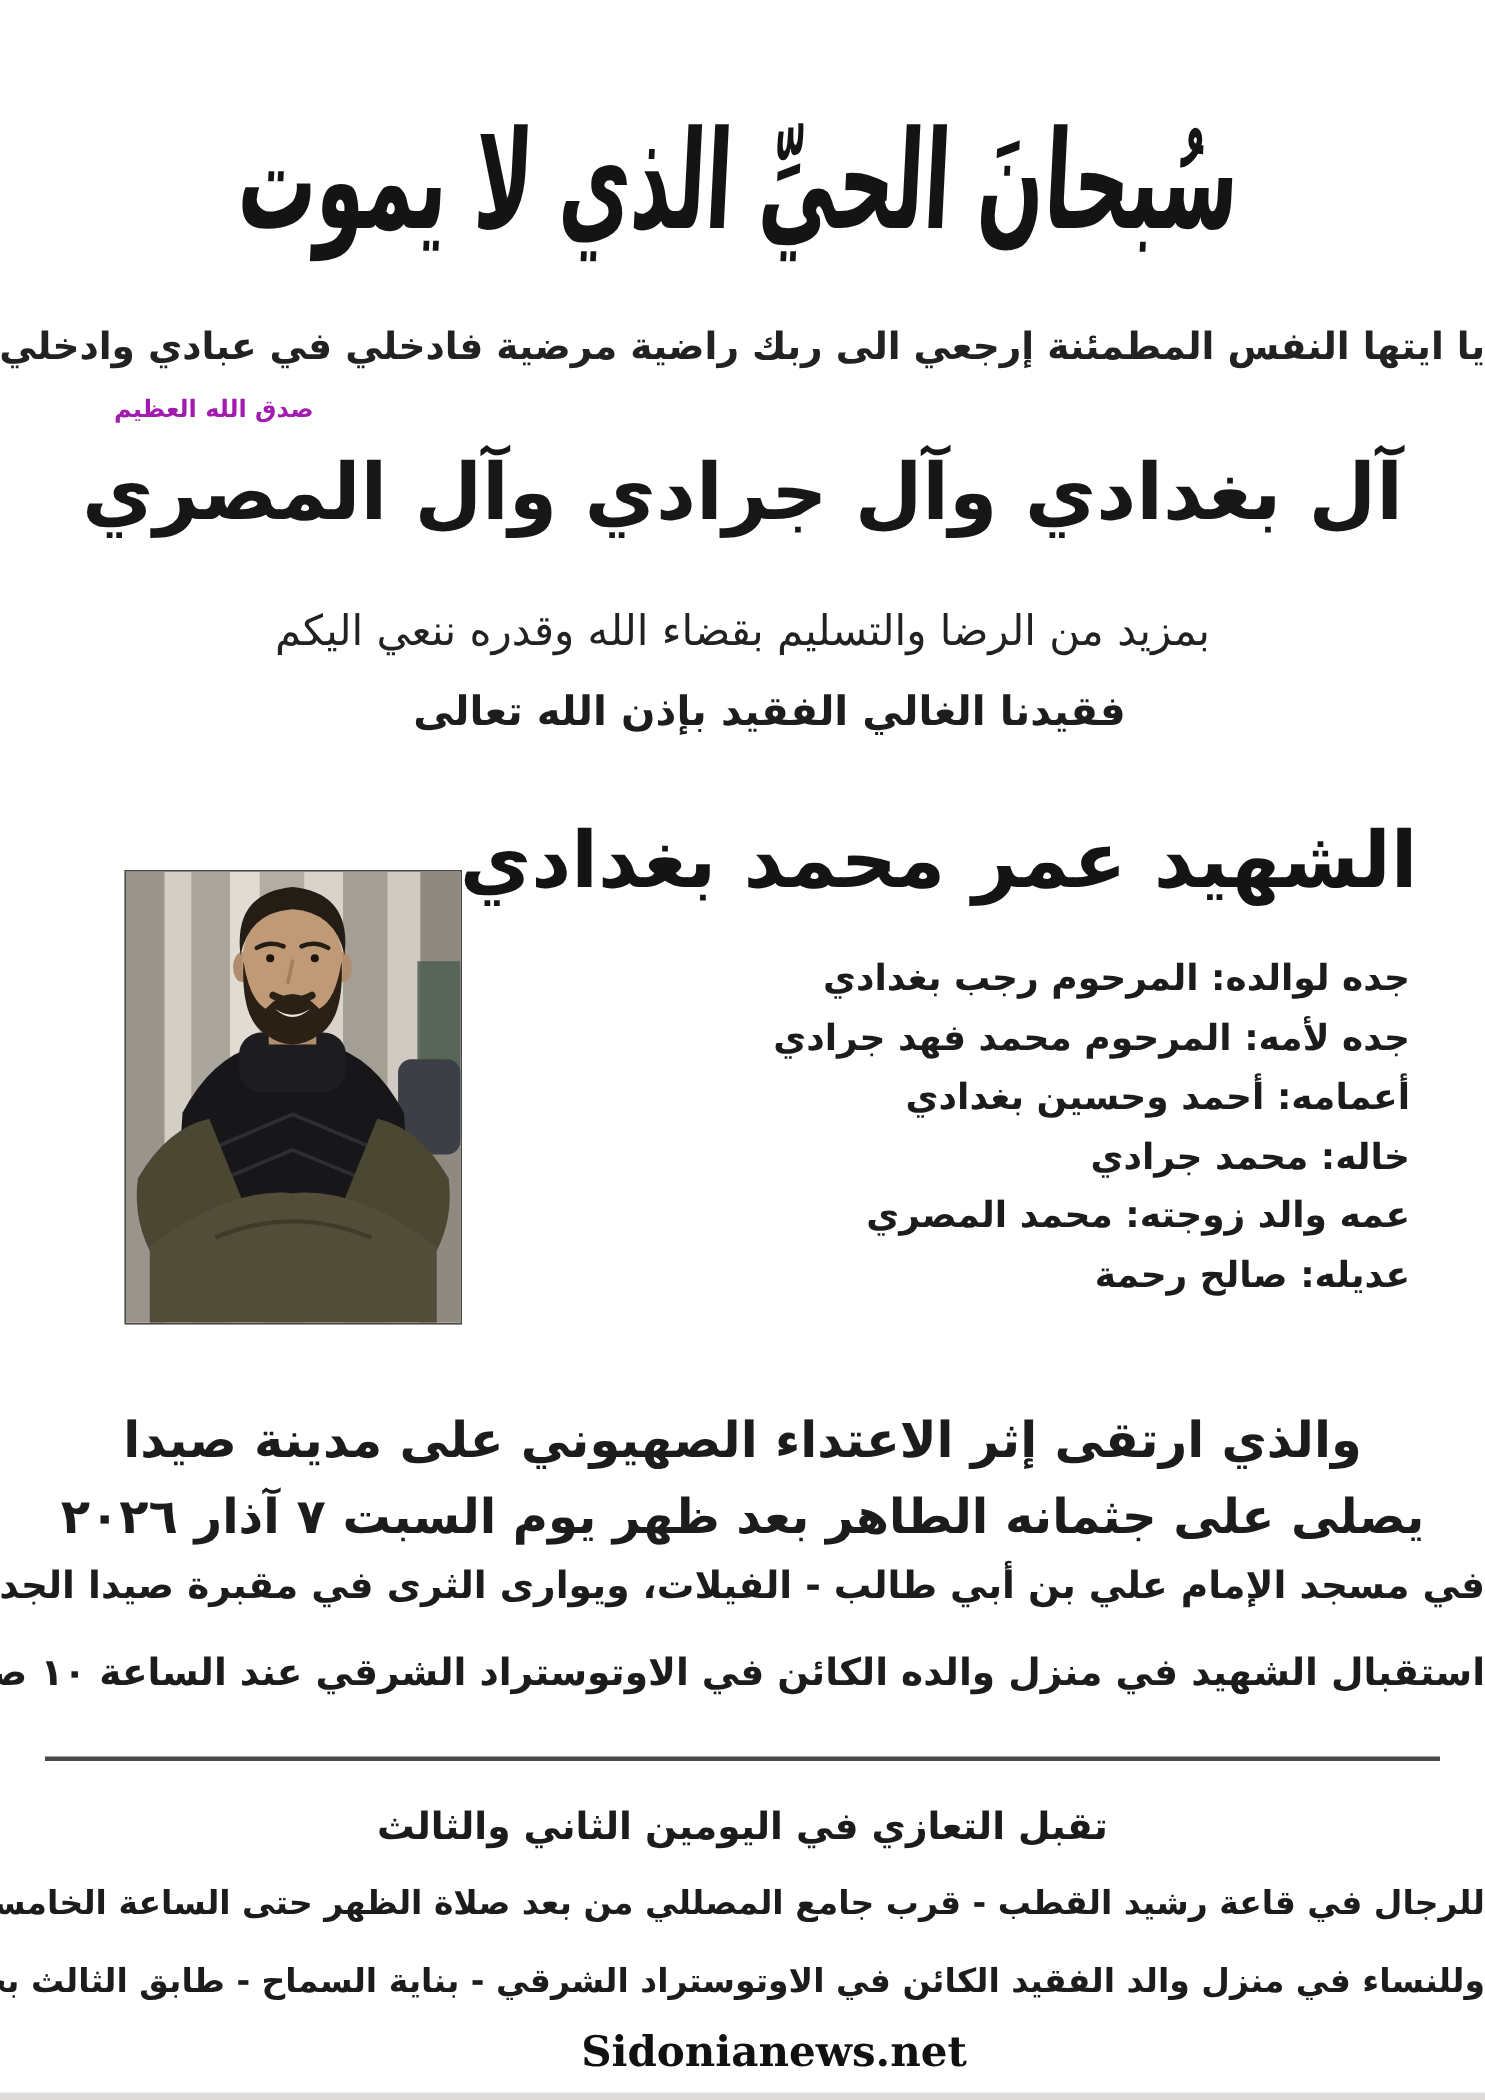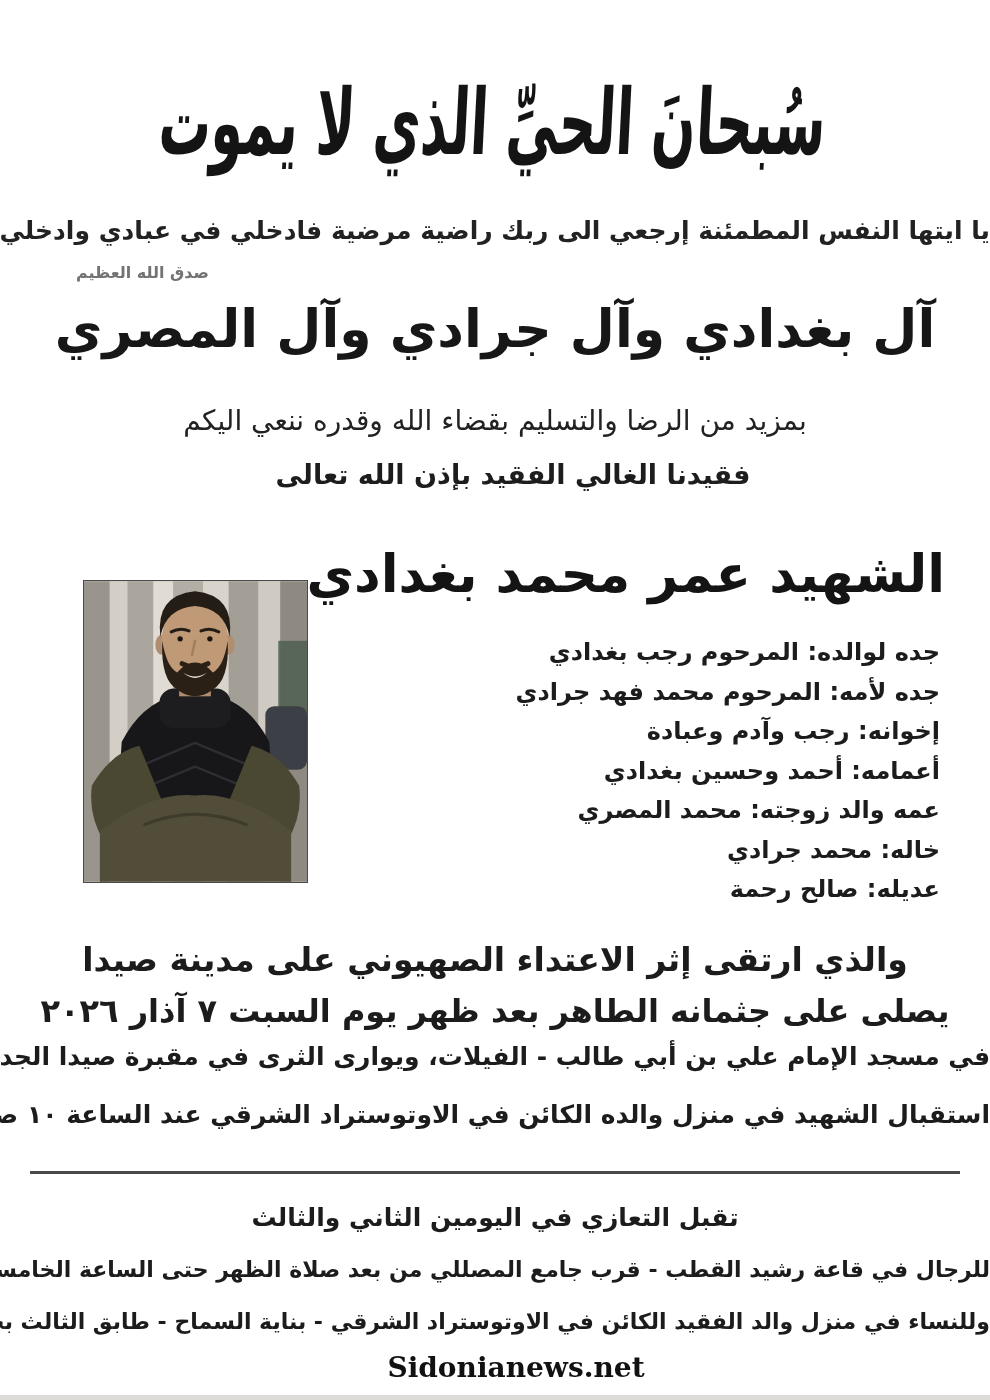--- a/index.html
+++ b/index.html
@@ -18,21 +18,21 @@
 
   .calligraphy{
     top:70px;left:0;right:0;text-align:center;
     font-size:52px;font-weight:bold;color:#141414;
     transform:scaleY(1.75) skewX(-5deg);
     transform-origin:center top;
     letter-spacing:-1px;
     white-space:nowrap;
   }
   .verse{top:216px;font-size:25px;font-weight:bold;color:#222;}
-  .sadaqa{top:263px;left:76px;font-size:16px;font-weight:bold;color:#737373;direction:rtl;}
+  .sadaqa{top:263px;left:76px;font-size:16px;font-weight:bold;color:#a21caf;direction:rtl;}
   .families{top:299px;font-size:52px;font-weight:bold;color:#171717;letter-spacing:0px;}
   .intro1{top:404px;font-size:28px;font-weight:normal;color:#222;}
   .intro2{top:459px;font-size:27px;font-weight:bold;color:#1d1d1d;margin-left:36px;}
   .deceased-name{top:544px;right:45px;font-size:52px;font-weight:bold;color:#141414;white-space:nowrap;}
 
   .photo{
     top:580px;left:83px;width:225px;height:303px;
     border:1px solid #4a4a4a;box-sizing:border-box;background:#c6c1b8;
   }
   .photo svg{display:block;width:100%;height:100%;}
@@ -123,24 +123,23 @@
       <path d="M79 60 Q77 100 95 110 Q103 116 112 116 Q121 116 129 110 Q147 100 145 60 Q141 86 130 92 Q121 82 112 82 Q103 82 94 92 Q83 86 79 60 Z" fill="#2b2016"></path>
 
       <path d="M99 83 Q112 90 125 83" stroke="#2b2016" stroke-width="5" fill="none" stroke-linecap="round"></path>
       <path d="M100 92 Q112 100 124 92 Q112 103 100 92 Z" fill="#efe7dc"></path>
     </svg>
   </div>
 
   <div class="abs relatives">
     <div class="rel">جده لوالده: المرحوم رجب بغدادي</div>
     <div class="rel">جده لأمه: المرحوم محمد فهد جرادي</div>
-    <div class="rel">إخوانه: رجب وآدم وعبادة</div>
     <div class="rel">أعمامه: أحمد وحسين بغدادي</div>
+    <div class="rel">خاله: محمد جرادي</div>
     <div class="rel">عمه والد زوجته: محمد المصري</div>
-    <div class="rel">خاله: محمد جرادي</div>
     <div class="rel">عديله: صالح رحمة</div>
   </div>
 
   <div class="abs center m1">والذي ارتقى إثر الاعتداء الصهيوني على مدينة صيدا</div>
   <div class="abs center m2">يصلى على جثمانه الطاهر بعد ظهر يوم السبت ٧ آذار ٢٠٢٦</div>
   <div class="abs center m3">في مسجد الإمام علي بن أبي طالب - الفيلات، ويوارى الثرى في مقبرة صيدا الجديدة.</div>
   <div class="abs center m4">استقبال الشهيد في منزل والده الكائن في الاوتوستراد الشرقي عند الساعة ١٠ صباحاً</div>
 
   <div class="abs divider"></div>
 

